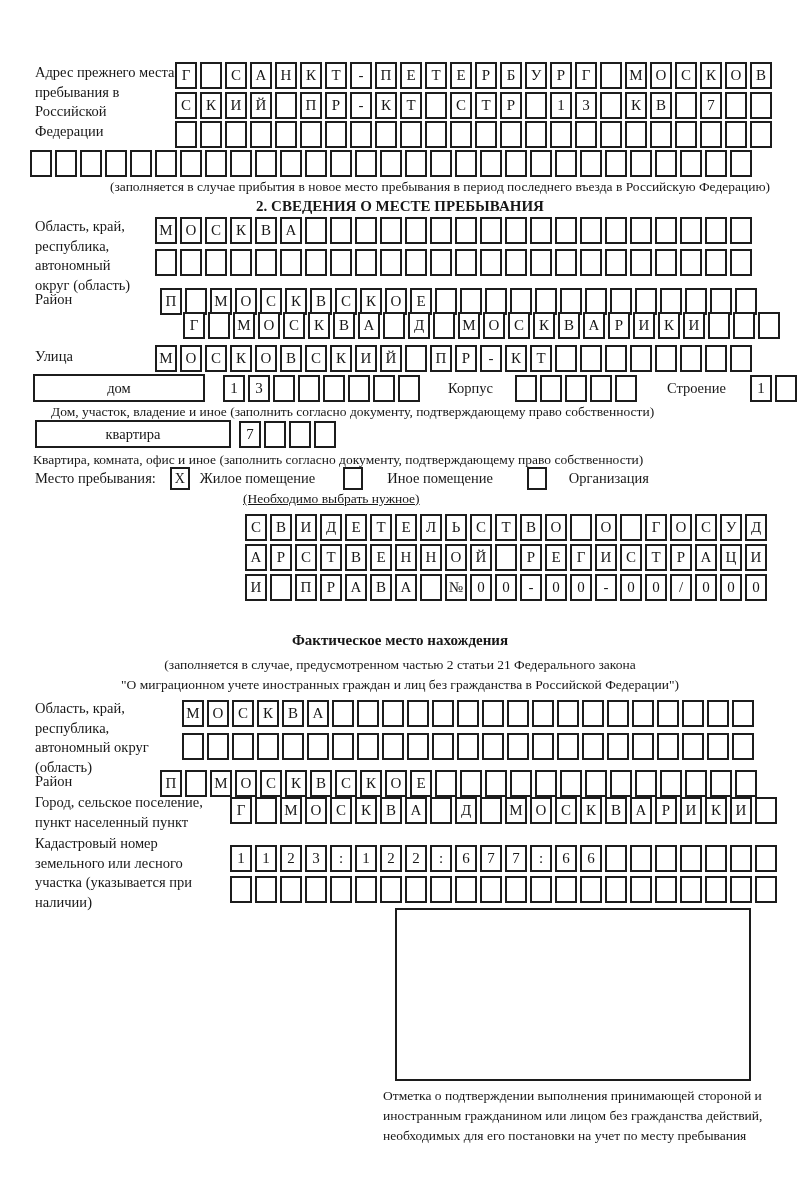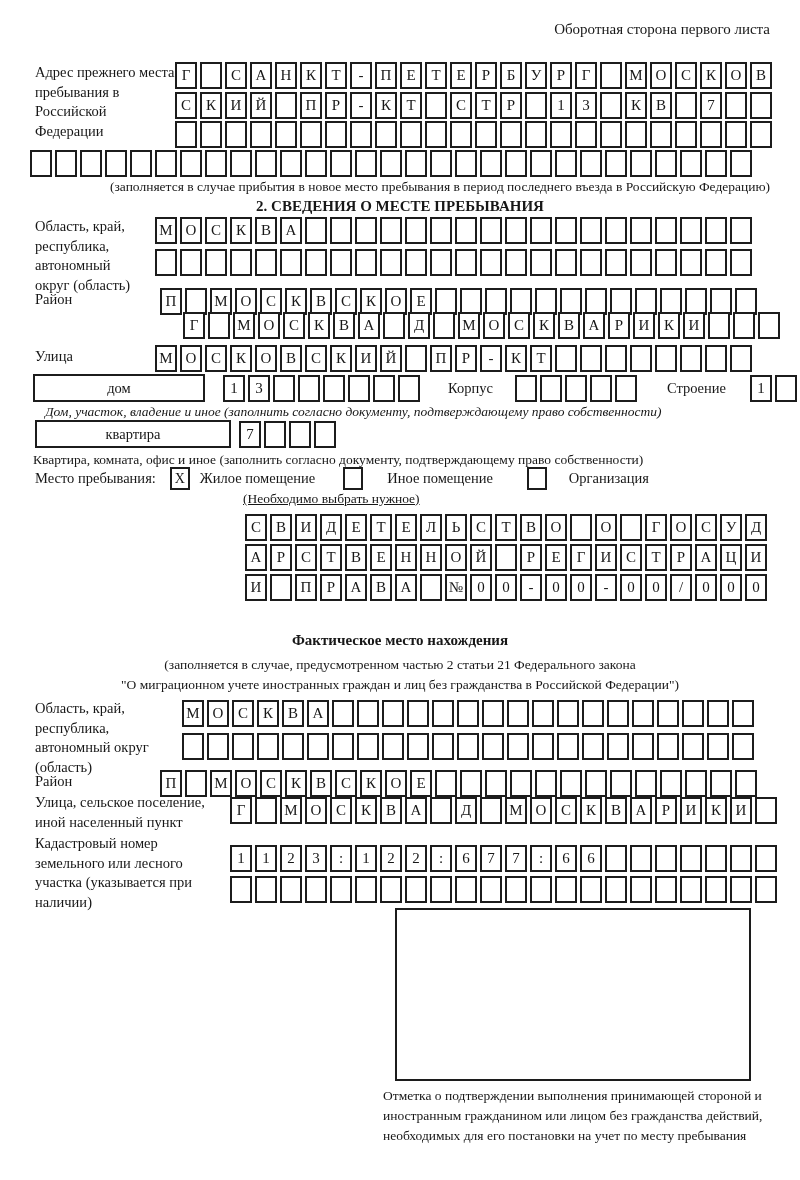--- a/index.html
+++ b/index.html
@@ -18,21 +18,20 @@
   .checkbox{width:20px;height:23px;flex:0 0 20px;border:2px solid #1c1c1c;box-sizing:border-box;
             display:flex;align-items:center;justify-content:center;font-size:14px;background:#fff;}
   .flexrow{position:absolute;display:flex;align-items:center;}
   .stampbox{position:absolute;border:2px solid #1c1c1c;box-sizing:border-box;background:#fff;}
 </style>
 </head>
 <body>
 
 <div class="page">
 
-  <div class="lbl" style="top:19px;right:30px;text-align:right;font-size:15px;">Оборотная сторона первого листа</div>
 
   <div class="lbl" style="top:63px;left:35px;width:140px;">Адрес прежнего места пребывания в Российской Федерации</div>
   <div class="cellrow" style="top:62px;left:175px;">
       <span class="cell">Г</span>
       <span class="cell"></span>
       <span class="cell">С</span>
       <span class="cell">А</span>
       <span class="cell">Н</span>
       <span class="cell">К</span>
       <span class="cell">Т</span>
@@ -299,21 +298,21 @@
         <span class="cell"></span>
       </div>
     <span class="inline-lbl" style="margin:0 8px 0 14px;">Строение</span>
     <div style="display:flex;gap:3px;">
         <span class="cell">1</span>
         <span class="cell"></span>
         <span class="cell"></span>
         <span class="cell"></span>
       </div>
   </div>
-  <div class="note" style="top:403px;left:45px;font-style:italic;">Дом, участок, владение и иное (заполнить согласно документу, подтверждающему право собственности)</div>
+  <div class="note" style="top:403px;left:51px;">Дом, участок, владение и иное (заполнить согласно документу, подтверждающему право собственности)</div>
 
   <div class="flexrow" style="top:420px;left:35px;gap:8px;">
     <div class="widebox" style="width:196px;height:28px;">квартира</div>
     <div style="display:flex;gap:3px;">
         <span class="cell">7</span>
         <span class="cell"></span>
         <span class="cell"></span>
         <span class="cell"></span>
       </div>
   </div>
@@ -477,21 +476,21 @@
       <span class="cell"></span>
       <span class="cell"></span>
       <span class="cell"></span>
       <span class="cell"></span>
       <span class="cell"></span>
       <span class="cell"></span>
       <span class="cell"></span>
       <span class="cell"></span>
     </div>
 
-  <div class="lbl" style="top:793px;left:35px;width:190px;">Улица, сельское поселение, иной населенный пункт</div>
+  <div class="lbl" style="top:793px;left:35px;width:190px;">Город, сельское поселение, пункт населенный пункт</div>
   <div class="cellrow" style="top:797px;left:230px;">
       <span class="cell">Г</span>
       <span class="cell"></span>
       <span class="cell">М</span>
       <span class="cell">О</span>
       <span class="cell">С</span>
       <span class="cell">К</span>
       <span class="cell">В</span>
       <span class="cell">А</span>
       <span class="cell"></span>

